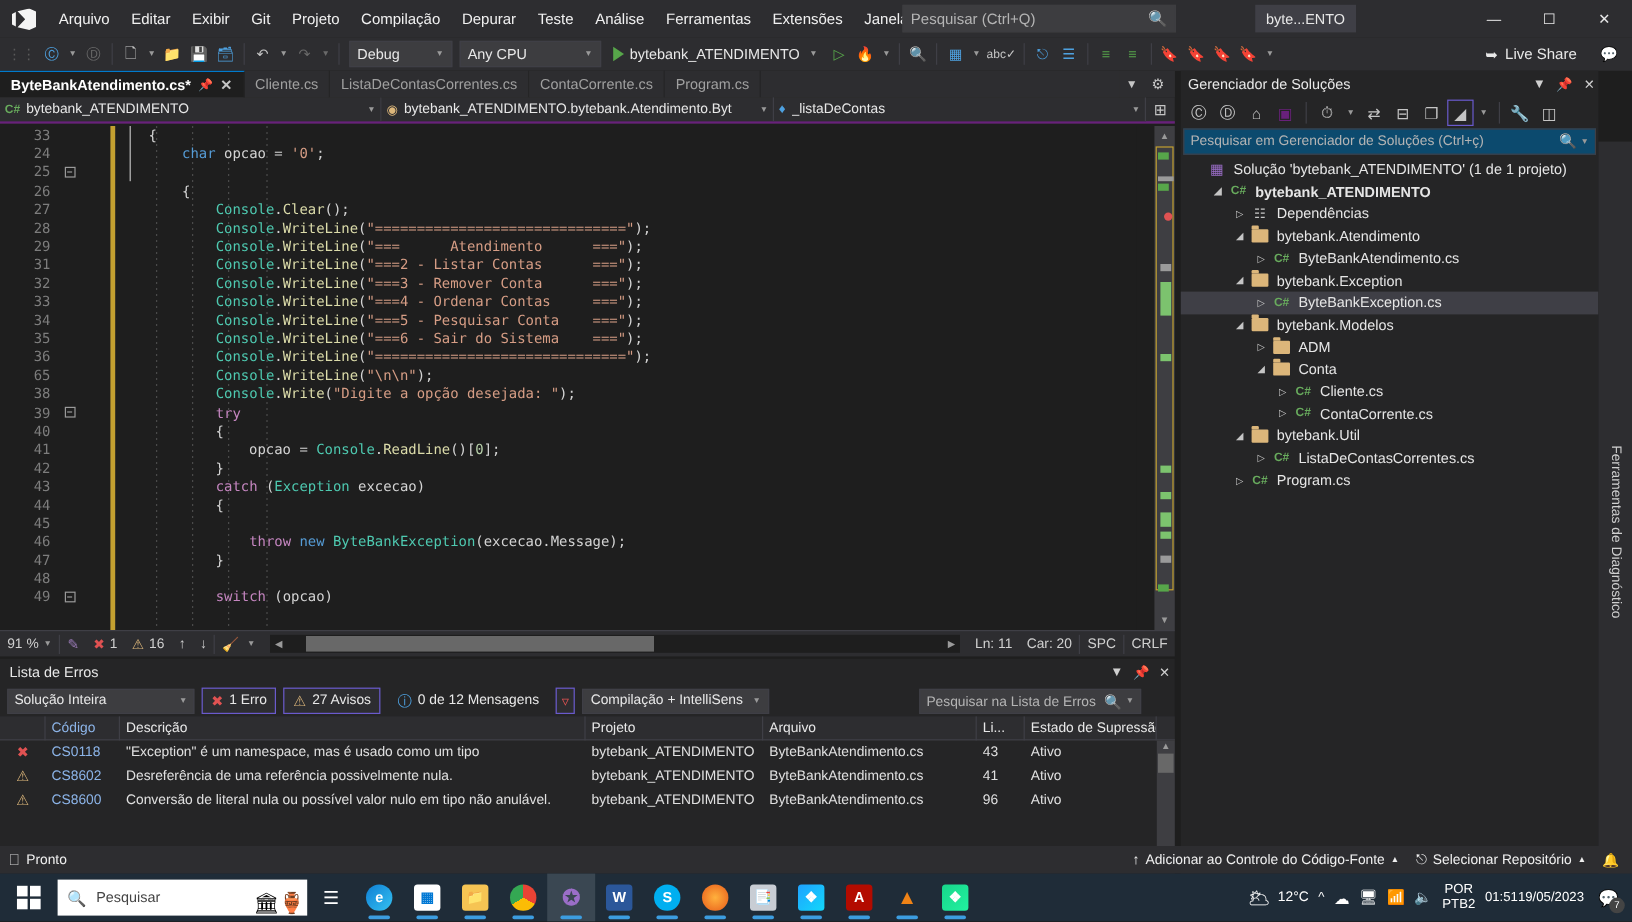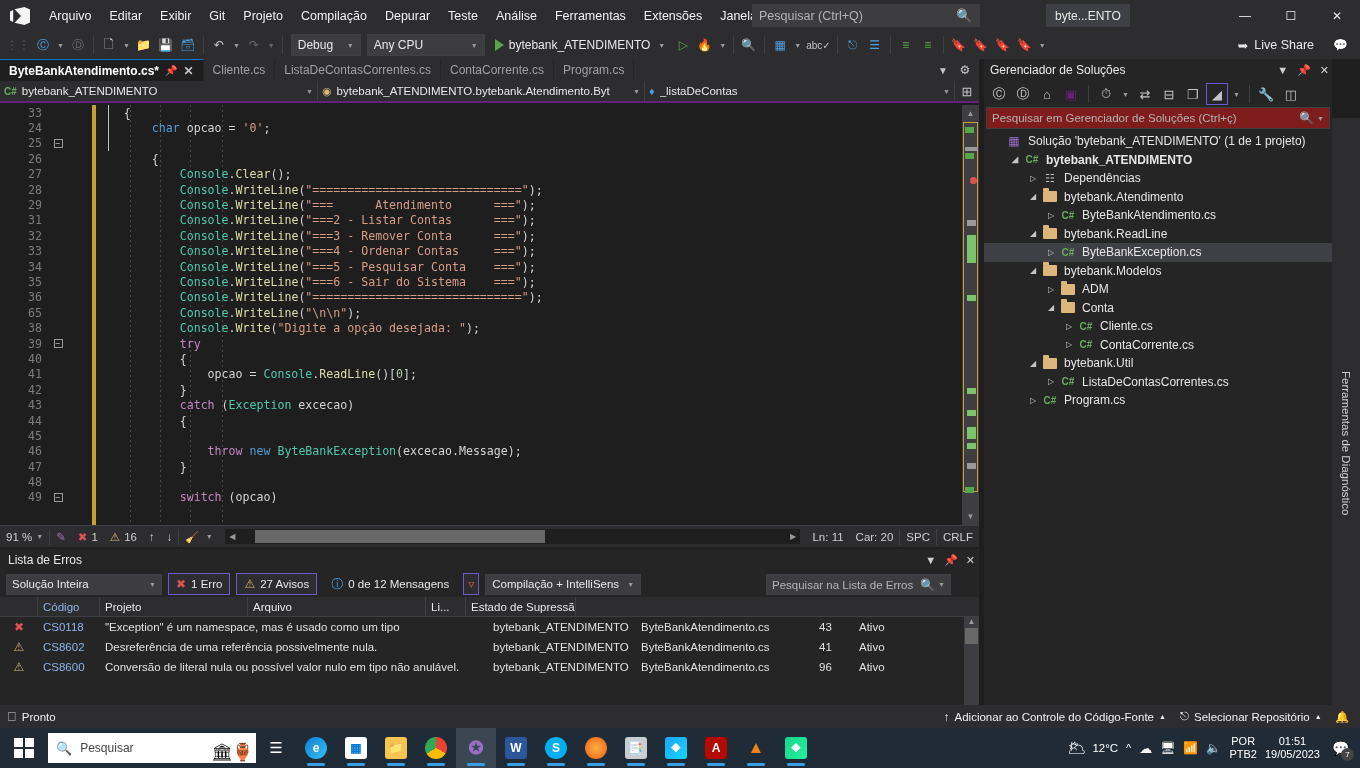--- a/index.html
+++ b/index.html
@@ -51,21 +51,21 @@
   }
   .tb-sep { width: 1px; height: 18px; background: #3f3f46; margin: 0 4px; }
   .tb-btn { height: 22px; min-width: 22px; display: flex; align-items: center;
             justify-content: center; color: #c5c5c5; font-size: 12px; padding: 0 2px; }
   .tb-caret { font-size: 7px; color: #9a9a9a; padding: 0 3px; }
   .tb-combo {
     height: 22px; background: #3d3d40; border: 1px solid #3f3f46; color: #e8e8e8;
     font-size: 12px; display: flex; align-items: center; padding: 0 6px; gap: 4px;
     justify-content: space-between;
   }
-  #cfg-combo { width: 70px; margin-left: 4px; }
+  #cfg-combo { width: 86px; margin-left: 4px; }
   #plat-combo { width: 118px; margin-left: 6px; }
   #run-btn { display: flex; align-items: center; gap: 5px; color: #e8e8e8; font-size: 12px;
              padding: 0 4px; height: 22px; margin-left: 6px; }
   .tri-green { width:0;height:0;border-left:9px solid #57a64a;border-top:6px solid transparent;border-bottom:6px solid transparent; }
   #liveshare { position: absolute; right: 46px; top: 3px; height: 22px; display: flex;
                align-items: center; gap: 6px; color: #e8e8e8; font-size: 12.5px; }
 
   
   #main { position: absolute; top: 59px; left: 0; width: 1360px; height: 650px; }
 
@@ -189,21 +189,21 @@
   
   #se { position: absolute; left: 984px; top: 0; width: 348px; height: 673px; background: #252526; }
   #se-title { height: 22px; display: flex; align-items: center; padding: 0 6px;
               color: #e8e8e8; font-size: 12px; position: relative; }
   #se-title .ctrls { position: absolute; right: 3px; top: 0; height: 22px; display: flex;
                      align-items: center; gap: 9px; color: #d0d0d0; font-size: 11px; }
   #se-toolbar { height: 26px; display: flex; align-items: center; gap: 2px; padding: 0 4px; }
   .se-tb { width: 22px; height: 22px; display: flex; align-items: center; justify-content: center;
            color: #c5c5c5; font-size: 13px; }
   .se-tb.sel { border: 1px solid #6a5acd; }
-  #se-search { height: 22px; margin: 0 2px; background: #7f1d1d; border: 1px solid #3f3f46;
+  #se-search { height: 22px; margin: 0 2px; background: #0c4a6e; border: 1px solid #3f3f46;
                display: flex; align-items: center; padding: 0 5px; }
   #se-search .ph { flex: 1; color: #b4b4b4; font-size: 11.5px; }
   #se-tree { padding-top: 3px; }
   .tn { height: 18.5px; display: flex; align-items: center; font-size: 12px; color: #e6e6e6;
         white-space: nowrap; }
   .tn.sel { background: #3f3f46; }
   .tn .exp { width: 14px; text-align: center; color: #c5c5c5; font-size: 8px; flex: none; }
   .tn .ico { width: 20px; flex: none; display: flex; align-items: center; justify-content: center; }
   .tn.bold { font-weight: bold; }
   .csharp { color: #68ab5d; font-size: 10px; font-weight: bold; font-family: "Liberation Sans", sans-serif; }
@@ -234,21 +234,21 @@
   #tb-search .ph { color: #444; font-size: 12px; }
   .tbicon { width: 40px; height: 40px; display: flex; align-items: center; justify-content: center;
             position: relative; }
   .tbicon.running:after { content:''; position:absolute; bottom:2px; left:11px; width:18px; height:3px;
                           background:#3c9de0; border-radius:2px; }
   .tbicon.active { background: #3a4752; }
   .sq { width: 22px; height: 22px; border-radius: 3px; display:flex;align-items:center;justify-content:center;
         color:#fff; font-size:12px; font-weight:bold; }
   #tray { margin-left: auto; display: flex; align-items: center; gap: 8px; padding-right: 6px;
           color: #fff; font-size: 11.5px; }
-  #clock { display: flex; flex-direction: column; align-items: center; line-height: 13px; font-size: 11px; }
+  #clock { display: flex; flex-direction: row; align-items: center; line-height: 13px; font-size: 11px; }
   #langind { display: flex; flex-direction: column; align-items: center; line-height: 13px; font-size: 11px; }
   #notif { position: relative; width: 26px; height: 30px; display:flex;align-items:center;justify-content:center; }
   #notif .badge { position: absolute; right: 0; bottom: 2px; width: 13px; height: 13px; border-radius: 50%;
                   background: #444; color: #fff; font-size: 8px; display:flex;align-items:center;justify-content:center; }
 </style>
 </head>
 <body>
 
 <div id="titlebar">
   <div id="vs-logo">
@@ -516,20 +516,21 @@
         </div>
         <div id="el-search">
           <span class="ph">Pesquisar na Lista de Erros</span>
           <span style="color:#d0d0d0;font-size:12px;">🔍</span>
           <span style="font-size:7px;color:#9a9a9a;margin-left:3px;">▼</span>
         </div>
       </div>
       <div id="el-head">
         <div class="c-icon"></div>
         <div class="c-code">Código</div>
+        <div class="c-desc">Descrição</div>
         <div class="c-proj">Projeto</div>
         <div class="c-file">Arquivo</div>
         <div class="c-line">Li...</div>
         <div class="c-sup">Estado de Supressão</div>
       </div>
       <div id="el-rows">
           <div class="er-row">
             <div class="c-icon">
               <span style="color:#e05252;font-size:12px;">✖</span>
             </div>
@@ -652,21 +653,21 @@
           <span class="ico">
             <span class="csharp">C#</span>
           </span>
           <span style="padding-left: 4px;">ByteBankAtendimento.cs</span>
         </div>
         <div class="tn" style="padding-left: 42px;">
           <span class="exp">◢</span>
           <span class="ico">
             <span class="folder"></span>
           </span>
-          <span style="padding-left: 4px;">bytebank.ReadLine</span>
+          <span style="padding-left: 4px;">bytebank.Exception</span>
         </div>
         <div class="tn sel" style="padding-left: 60px;">
           <span class="exp">▷</span>
           <span class="ico">
             <span class="csharp">C#</span>
           </span>
           <span style="padding-left: 4px;">ByteBankException.cs</span>
         </div>
         <div class="tn" style="padding-left: 42px;">
           <span class="exp">◢</span>

